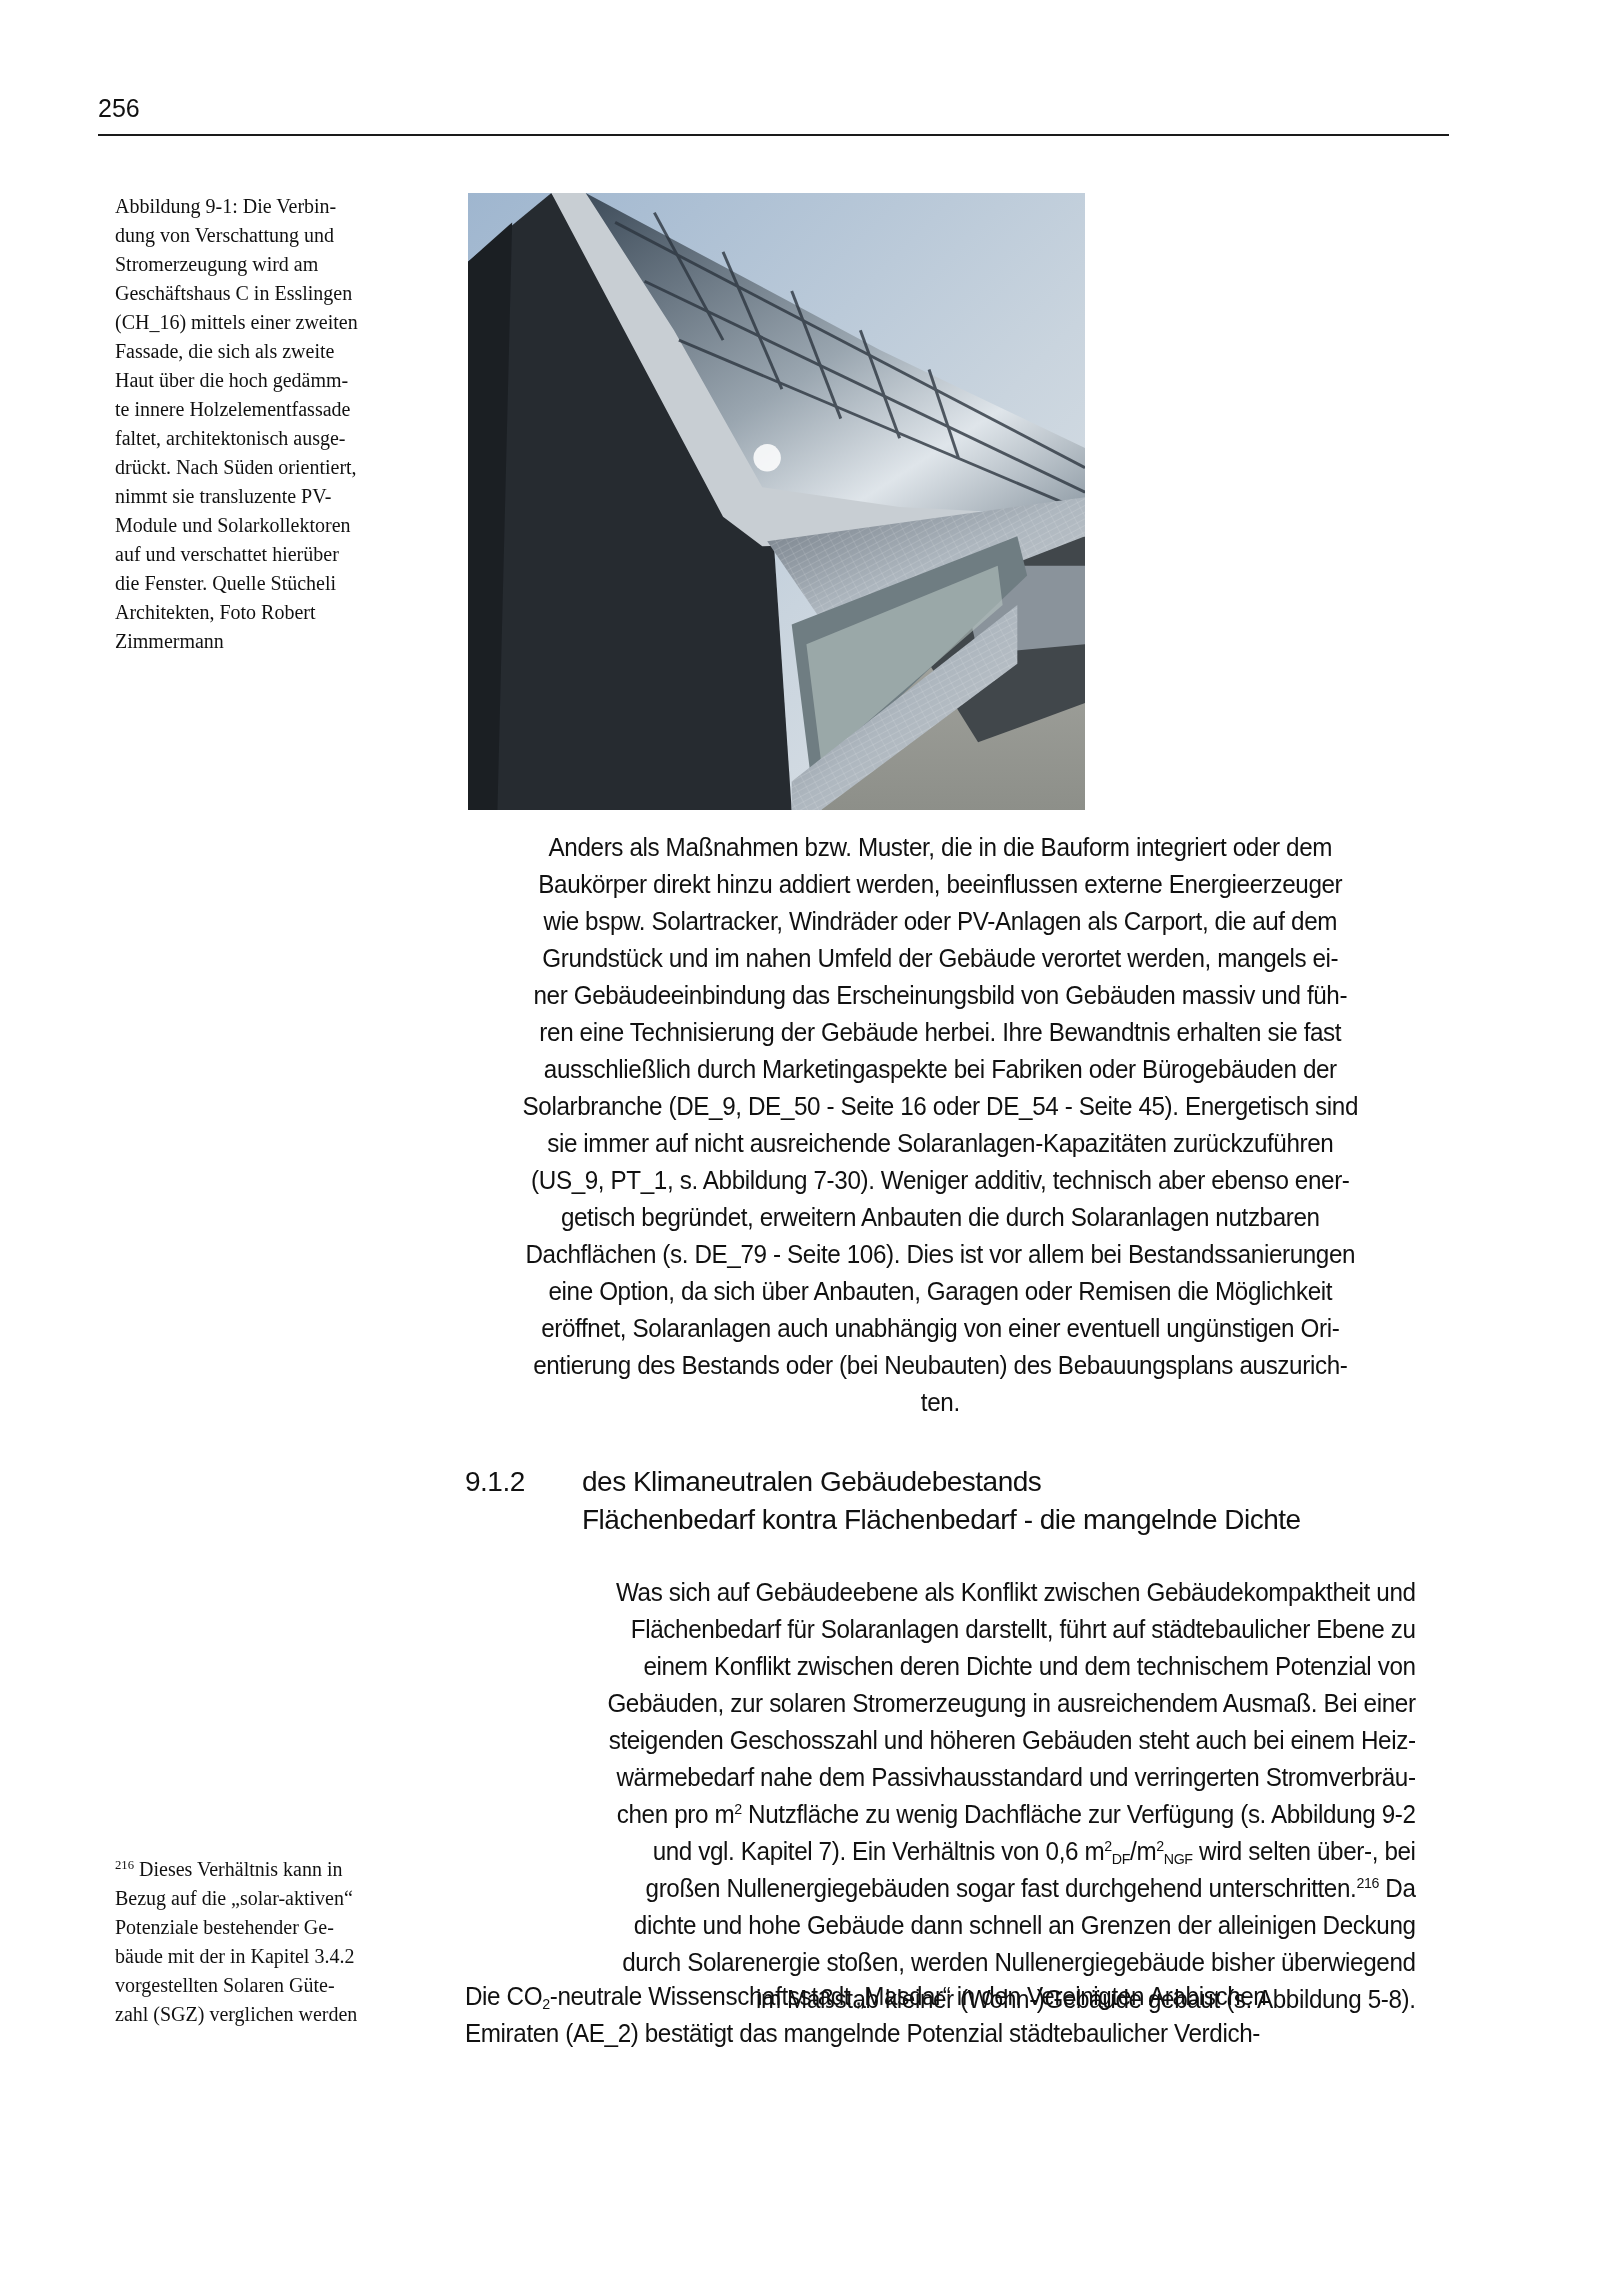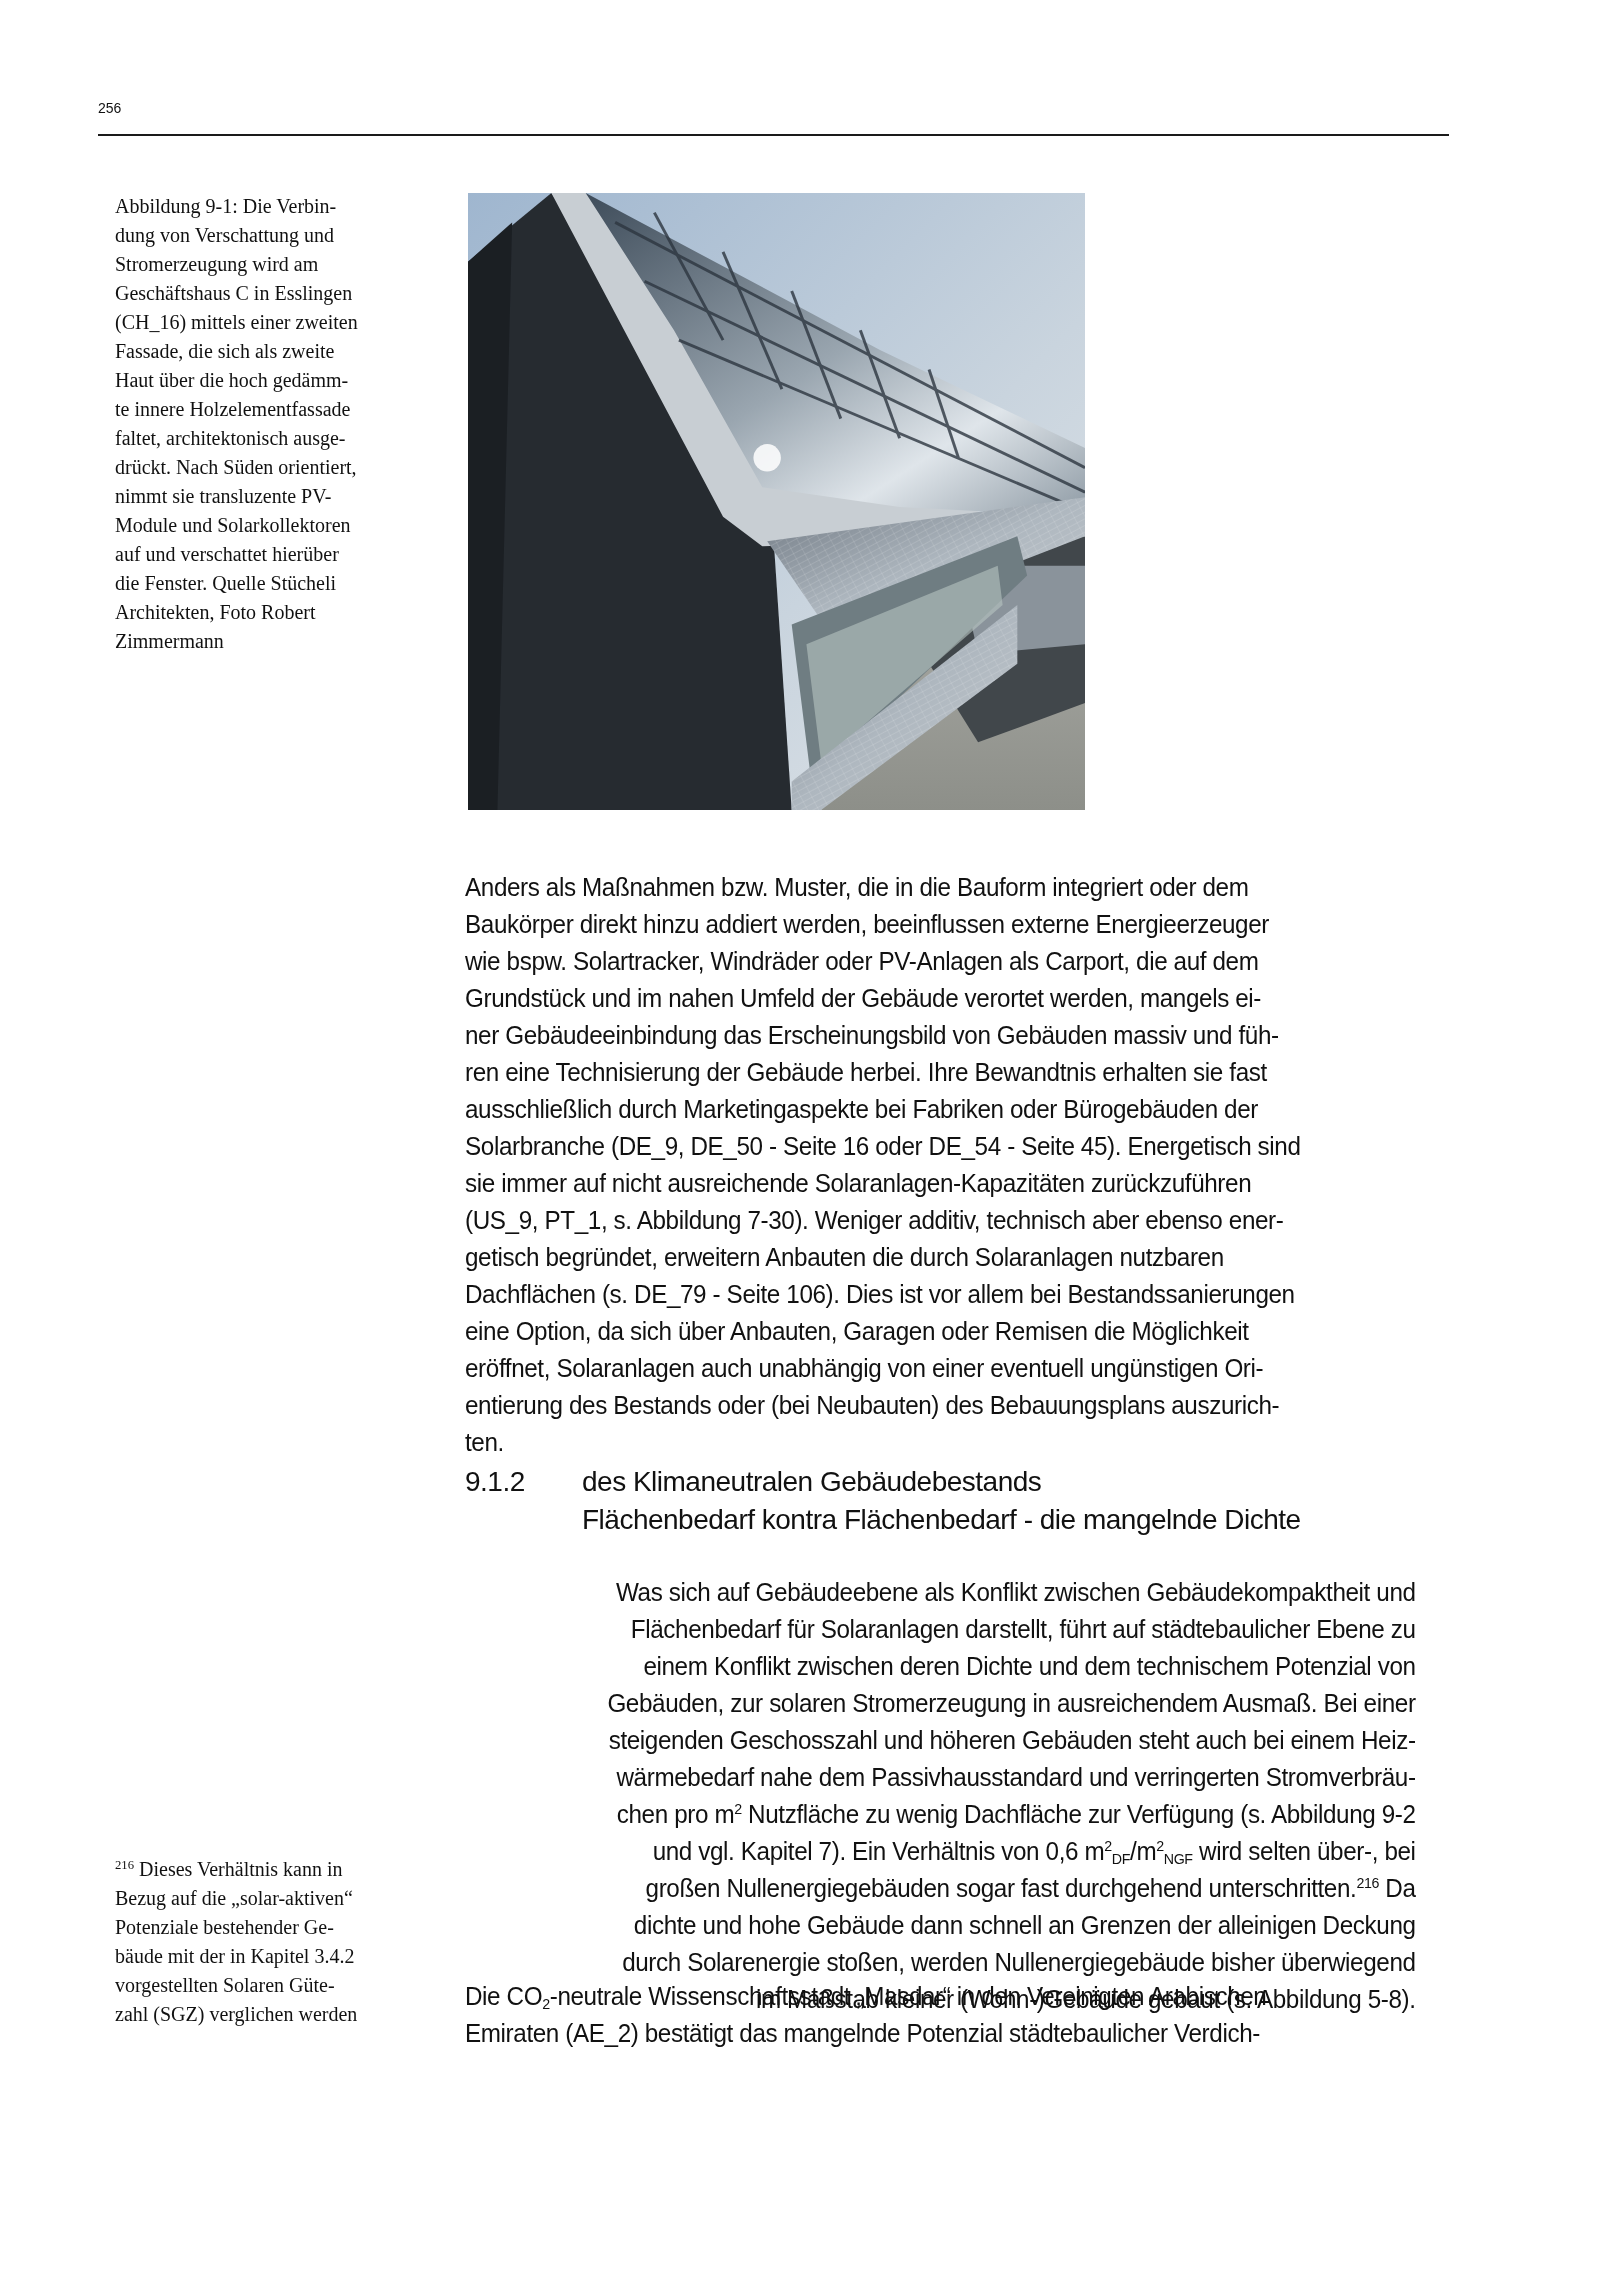--- a/index.html
+++ b/index.html
@@ -2,21 +2,21 @@
 <html><head>
 <meta charset="utf-8">
 <style>
   html, body { margin: 0; padding: 0; background: #ffffff; }
   body {
     width: 1621px; height: 2293px; position: relative; overflow: hidden;
     font-family: "Liberation Sans", "DejaVu Sans", sans-serif; color: #111;
   }
   .page-number {
     position: absolute; left: 98px; top: 96px;
-    font-size: 14px; line-height: 25.5px;
+    font-size: 25px; line-height: 25.5px;
   }
   .header-rule {
     position: absolute; left: 98px; top: 134px; width: 1351px; height: 0;
     border-top: 2px solid #1a1a1a;
   }
   .side-note {
     position: absolute; left: 115px; width: 294px;
     font-size: 20px; line-height: 29px; color: #111; font-family: Liberation Serif, serif;
   }
   .side-note .line { display: block; white-space: nowrap; }
@@ -30,21 +30,21 @@
   }
   .photo svg { display: block; width: 100%; height: 100%; }
 
   .body-text {
     position: absolute; left: 465px; width: 980px;
     font-size: 25px; line-height: 37px; color: #111;
     letter-spacing: -0.4px;
     font-family: "Liberation Sans", sans-serif;
   }
   .body-text .line { display: block; white-space: nowrap; transform-origin: left center; }
-  .p1 { top: 869px; }
+  .p1 { top: 829px; text-align: center; }
   .p2 { top: 1574px; text-align: right; }
   .p3 { top: 1978px; }
 
   .heading {
     position: absolute; left: 465px; top: 1463px;
     font-size: 28px; line-height: 38px; letter-spacing: -0.5px; color: #111;
   }
   .heading .num { position: absolute; left: 0; top: 0; }
   .heading .title { position: absolute; left: 117px; top: 0; width: 882px; }
   .heading .title .line { display: block; white-space: nowrap; }

